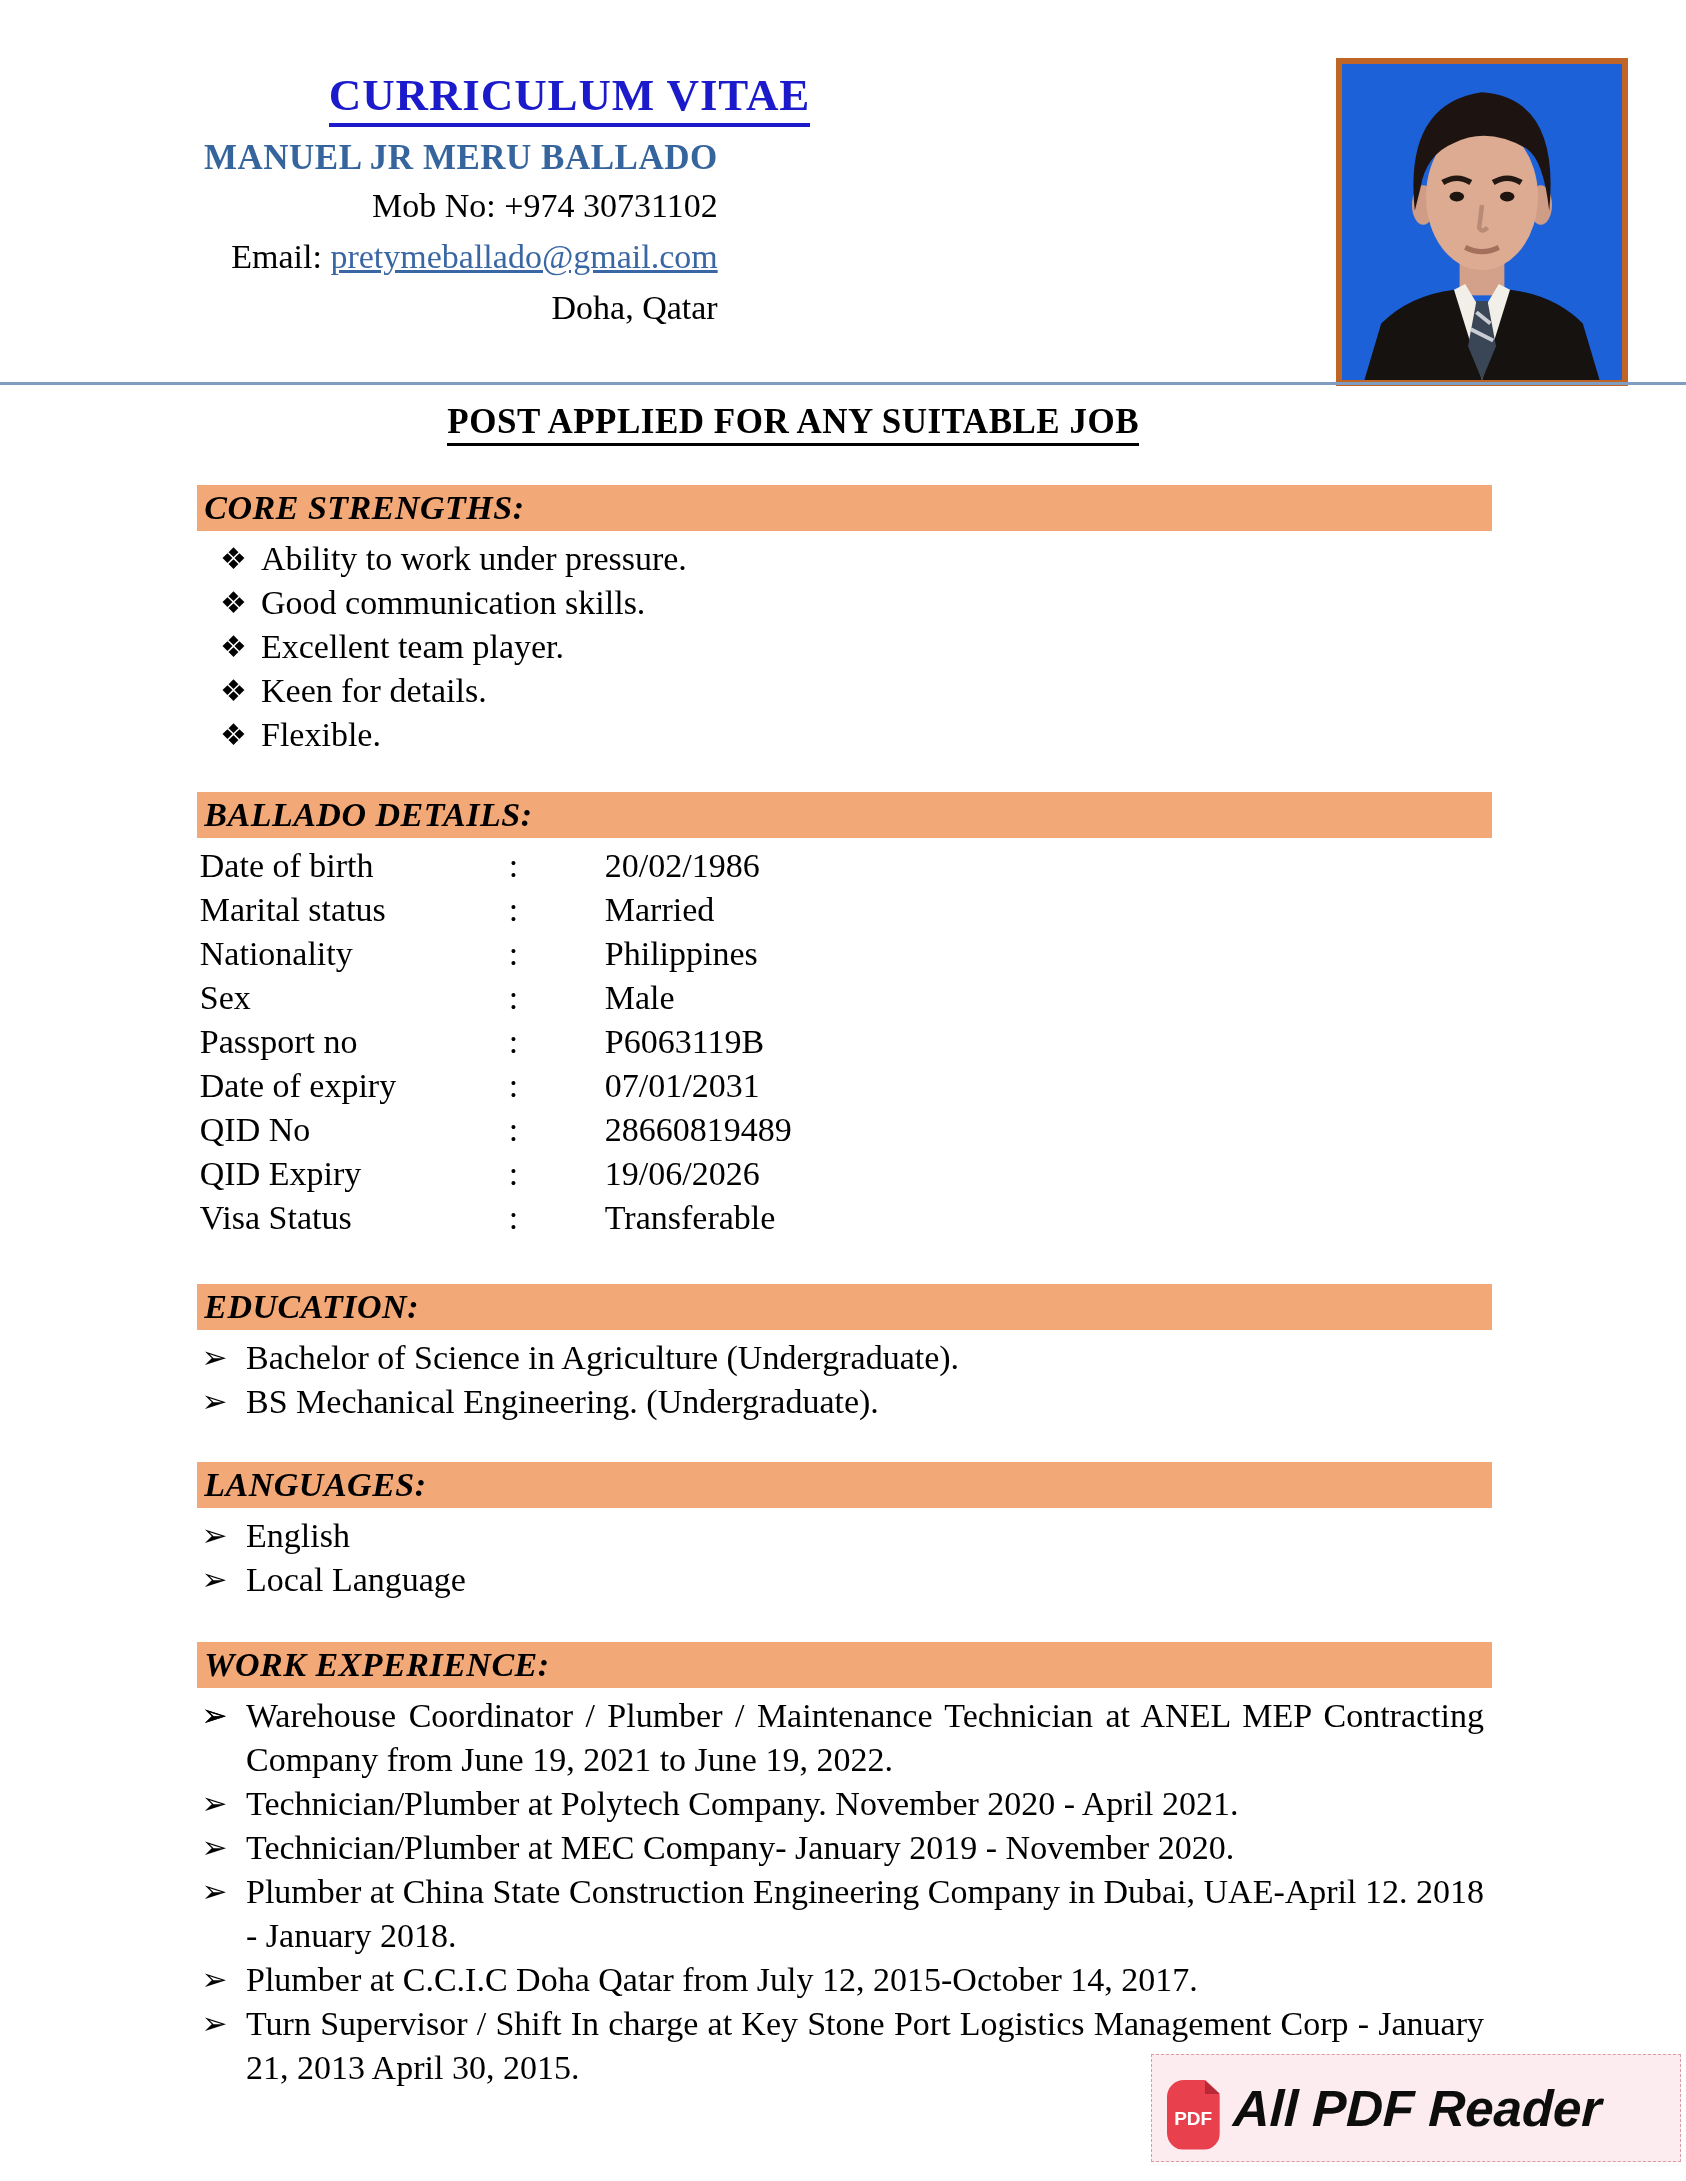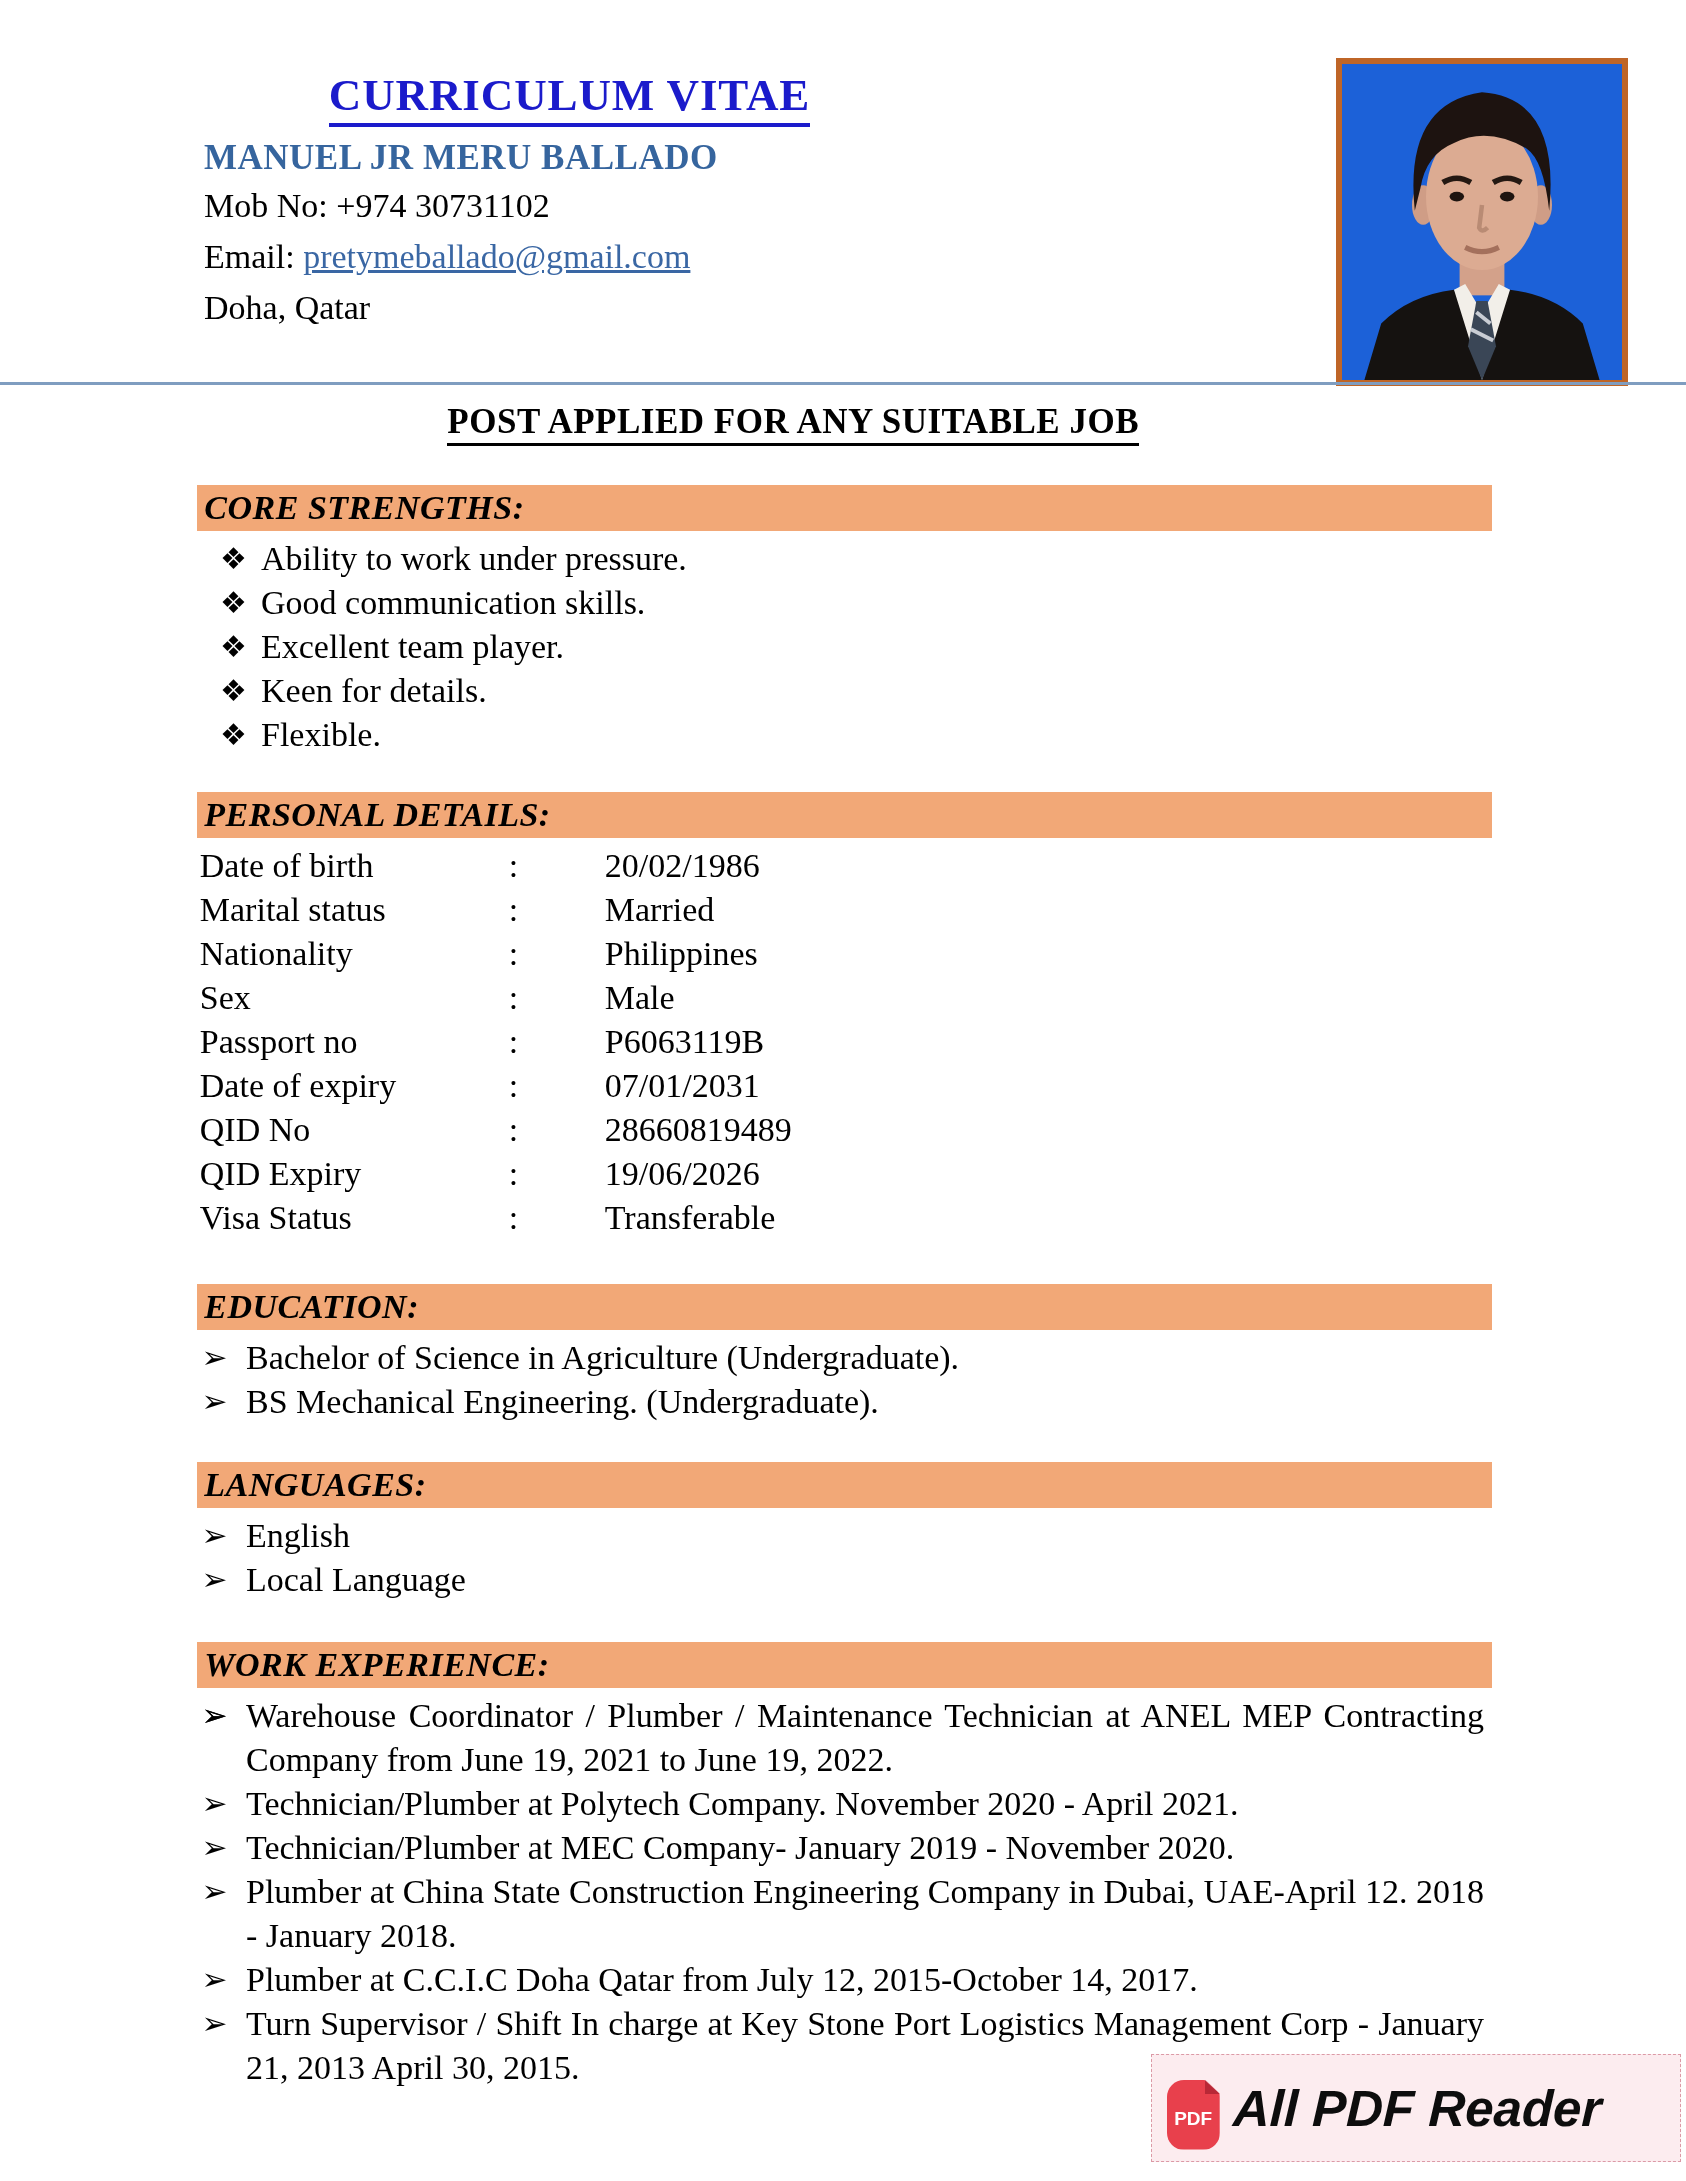--- a/index.html
+++ b/index.html
@@ -9,21 +9,21 @@
   }
 
   
   .cv-title{position:absolute;top:69px;left:0;width:1139px;text-align:center;}
   .cv-title span{
     font-size:45px;font-weight:bold;color:#1b1bcb;letter-spacing:0.9px;
     border-bottom:4.6px solid #1b1bcb;padding-bottom:2.8px;
   }
   .contact{position:absolute;left:204px;top:136px;}
   .contact .name{font-size:35px;font-weight:bold;color:#36659e;line-height:44px;letter-spacing:0.5px;}
-  .contact .line{font-size:34px;line-height:51px;}
+  .contact .line{font-size:34px;line-height:51px;text-align:right;}
   .contact a{color:#3a67a4;text-decoration:underline;}
 
   .photo{
     position:absolute;left:1336px;top:58px;width:292px;height:328px;
     border:6.4px solid #bf6527;box-sizing:border-box;background:#1c61d8;
   }
   .photo svg{display:block;width:100%;height:100%;}
 
   .top-rule{position:absolute;left:0;top:382px;width:1686px;height:2.8px;background:#7f9dc0;}
 
@@ -139,21 +139,21 @@
   <ul class="items diamond">
     <li><span class="bullet">❖</span><span>Ability to work under pressure.</span></li>
     <li><span class="bullet">❖</span><span>Good communication skills.</span></li>
     <li><span class="bullet">❖</span><span>Excellent team player.</span></li>
     <li><span class="bullet">❖</span><span>Keen for details.</span></li>
     <li><span class="bullet">❖</span><span>Flexible.</span></li>
   </ul>
 </div>
 
 <div class="section sec-personal">
-  <div class="section-bar">PERSONAL DETAILS:</div>
+  <div class="section-bar">BALLADO DETAILS:</div>
   <div class="pd-rows">
     <div class="pd-row"><span class="pd-label">Date of birth</span><span class="pd-sep">:</span><span class="pd-value">20/02/1986</span></div>
     <div class="pd-row"><span class="pd-label">Marital status</span><span class="pd-sep">:</span><span class="pd-value">Married</span></div>
     <div class="pd-row"><span class="pd-label">Nationality</span><span class="pd-sep">:</span><span class="pd-value">Philippines</span></div>
     <div class="pd-row"><span class="pd-label">Sex</span><span class="pd-sep">:</span><span class="pd-value">Male</span></div>
     <div class="pd-row"><span class="pd-label">Passport no</span><span class="pd-sep">:</span><span class="pd-value">P6063119B</span></div>
     <div class="pd-row"><span class="pd-label">Date of expiry</span><span class="pd-sep">:</span><span class="pd-value">07/01/2031</span></div>
     <div class="pd-row"><span class="pd-label">QID No</span><span class="pd-sep">:</span><span class="pd-value">28660819489</span></div>
     <div class="pd-row"><span class="pd-label">QID Expiry</span><span class="pd-sep">:</span><span class="pd-value">19/06/2026</span></div>
     <div class="pd-row"><span class="pd-label">Visa Status</span><span class="pd-sep">:</span><span class="pd-value">Transferable</span></div>

